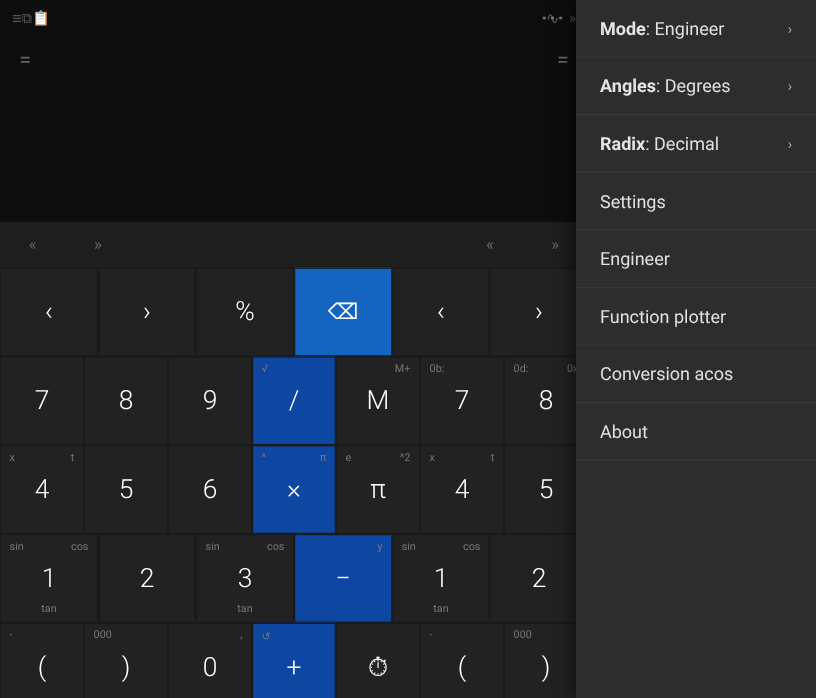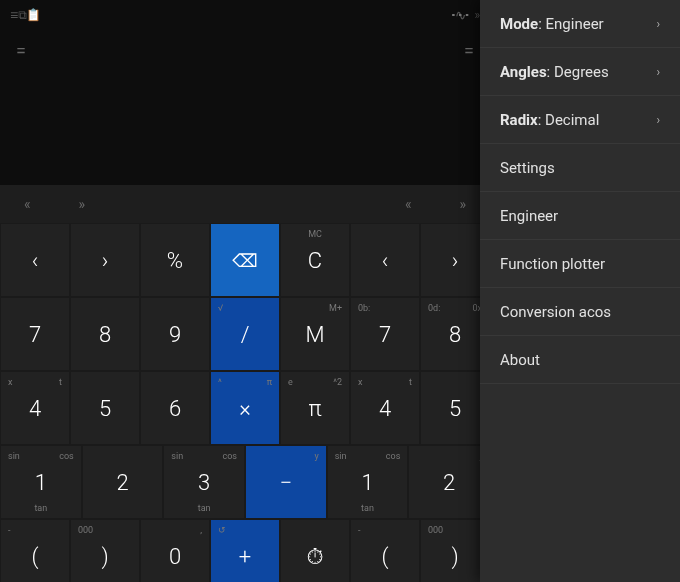--- a/index.html
+++ b/index.html
@@ -274,24 +274,20 @@
       </div>
     <div class="cell arrow-btn">
         <span class="cell-main-text">›</span>
       </div>
     <div class="cell">
         <span class="cell-main-text">%</span>
       </div>
     <div class="cell cell-blue">
       <span style="font-size:18px;color:#fff;">⌫</span>
     </div>
-    <div class="cell">
-      <span class="cell-sub cell-sub-top">MC</span>
-      <span class="cell-main-text">C</span>
-    </div>
     <div class="cell arrow-btn">
         <span class="cell-main-text">‹</span>
       </div>
     <div class="cell arrow-btn">
         <span class="cell-main-text">›</span>
       </div>
   </div>
 
   <div class="row">
     <div class="cell">

